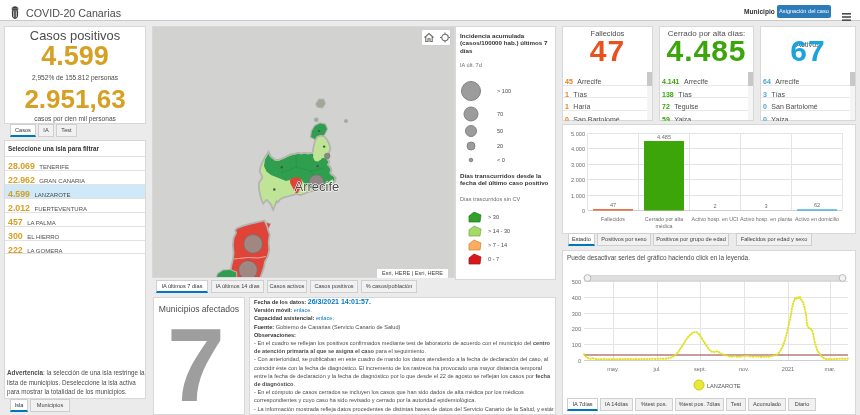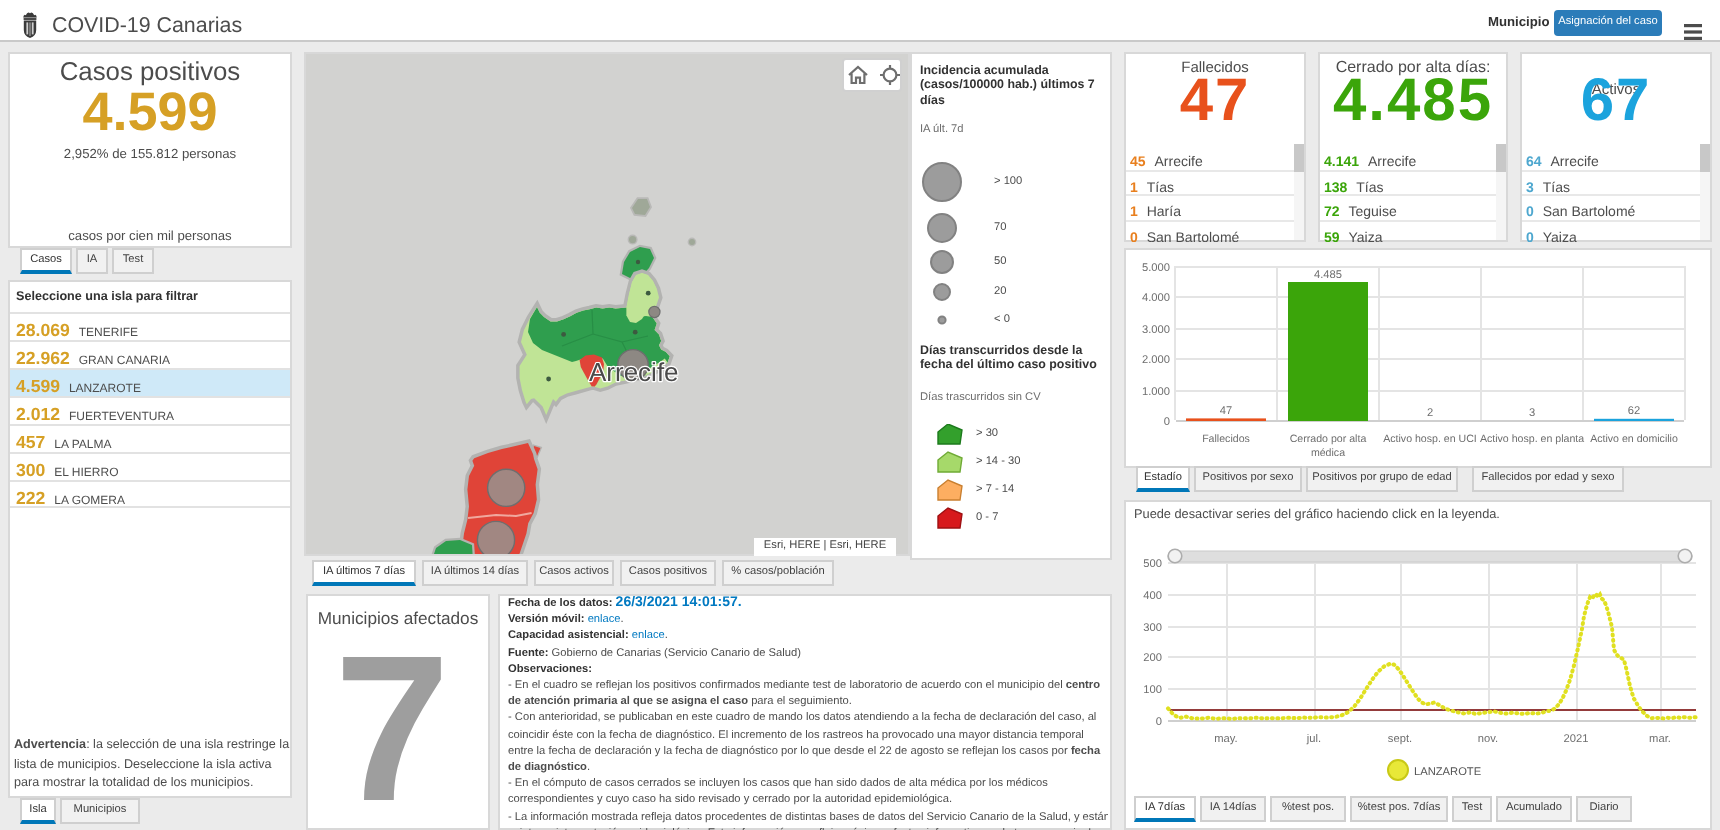--- a/index.html
+++ b/index.html
@@ -16,35 +16,36 @@
 <div class="abs" style="left:11px;top:5px;width:8px;height:15px;">
   <svg width="8" height="15" viewBox="0 0 8 15">
     <path d="M0.6,3.8 Q0.9,1.8 1.9,2.6 Q2.8,0.6 4,1.6 Q5.2,0.6 6.1,2.6 Q7.1,1.8 7.4,3.8 Z" fill="#3a3a3a"></path>
     <rect x="0.8" y="3.9" width="6.4" height="1.1" fill="#4a4a4a"></rect>
     <path d="M0.9,5.3 h6.2 v4.7 q0,3 -3.1,4 q-3.1,-1 -3.1,-4 Z" fill="#3a3a3a"></path>
     <rect x="2.2" y="6.2" width="0.9" height="6" fill="#cfcfcf"></rect>
     <rect x="4.9" y="6.2" width="0.9" height="6" fill="#cfcfcf"></rect>
     <rect x="3.6" y="6.2" width="0.8" height="6.8" fill="#8a8a8a"></rect>
   </svg>
 </div>
-<div class="abs" style="left:26px;top:7px;font-size:10.7px;color:#4c4c4c;">COVID-19 Canarias</div>
+<div class="abs" style="left:26px;top:7px;font-size:10.7px;color:#4c4c4c;">COVID-20 Canarias</div>
 <div class="abs" style="left:744px;top:8px;font-size:6.6px;font-weight:bold;color:#323232;">Municipio</div>
 <div class="abs" style="left:777px;top:5px;width:54px;height:13px;background:#2b7cb9;color:#fff;font-size:5.6px;text-align:center;line-height:13px;border-radius:2px;">Asignación del caso</div>
 <div class="abs" style="left:842px;top:7px;width:9px;height:8px;">
   <svg width="9" height="8">
         <rect y="0" width="9" height="1.6" fill="#4c4c4c"></rect>
         <rect y="3.2" width="9" height="1.6" fill="#4c4c4c"></rect>
         <rect y="6.4" width="9" height="1.6" fill="#4c4c4c"></rect>
       </svg>
 </div>
 
 <div class="panel" style="left:4px;top:26px;width:142px;height:98px;"></div>
 <div class="abs" style="left:4px;top:28px;width:142px;text-align:center;font-size:12.9px;color:#4c4c4c;">Casos positivos</div>
 <div class="abs" style="left:4px;top:41px;width:142px;text-align:center;font-size:27px;font-weight:bold;color:#d6a025;">4.599</div>
 <div class="abs" style="left:4px;top:74px;width:142px;text-align:center;font-size:6.6px;color:#4c4c4c;">2,952% de 155.812 personas</div>
+<div class="abs" style="left:4px;top:84px;width:142px;text-align:center;font-size:26px;font-weight:bold;color:#d6a025;">2.951,63</div>
 <div class="abs" style="left:4px;top:115px;width:142px;text-align:center;font-size:6.6px;color:#4c4c4c;">casos por cien mil personas</div>
 <div class="tab act" style="left:10px;top:124px;width:26px;">Casos</div>
 <div class="tab" style="left:38px;top:124px;width:16px;">IA</div>
 <div class="tab" style="left:56px;top:124px;width:21px;">Test</div>
 
 <div class="panel" style="left:4px;top:140px;width:142px;height:259px;"></div>
 <div class="abs" style="left:8px;top:145px;font-size:6.3px;font-weight:bold;color:#323232;">Seleccione una isla para filtrar</div>
 <div id="islarows" class="abs" style="left:5px;top:156px;width:140px;">
   <div style="height:14px;border-top:1px solid #e2e2e2;line-height:13px;padding-left:3px;"><b style="color:#d6a025;font-size:8.8px;">28.069</b> <span style="color:#4d4d4d;font-size:6px;">TENERIFE</span></div>
   <div style="height:14px;border-top:1px solid #e2e2e2;line-height:13px;padding-left:3px;"><b style="color:#d6a025;font-size:8.8px;">22.962</b> <span style="color:#4d4d4d;font-size:6px;">GRAN CANARIA</span></div>

